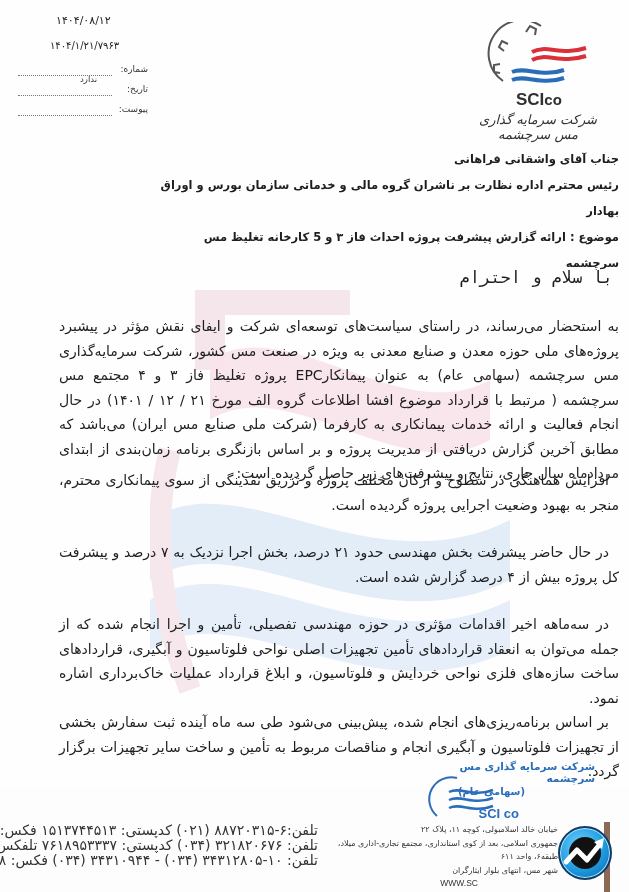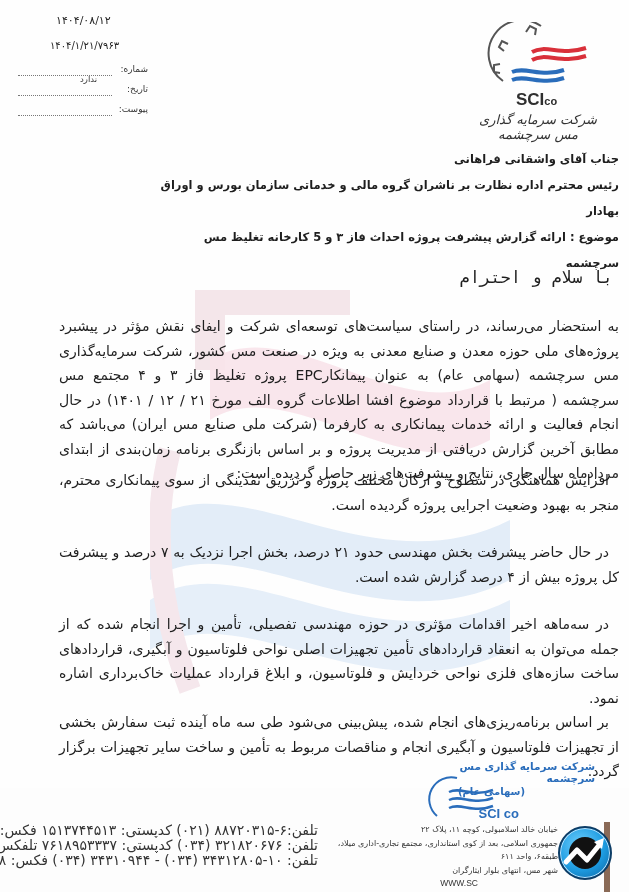--- a/index.html
+++ b/index.html
@@ -19,21 +19,21 @@
     .meta-date1 { position:absolute; left:56px; top:14px; font-size:11px; letter-spacing:0.5px; color:#222; direction:ltr; }
     .meta-date2 { position:absolute; left:50px; top:40px; font-size:10px; letter-spacing:0.4px; color:#222; direction:ltr; }
     .meta-row { position:absolute; left:18px; width:130px; height:14px; direction:rtl; font-size:9px; color:#333; }
     .meta-row .lbl { position:absolute; right:0; top:0; }
     .meta-row .line { position:absolute; left:0; right:36px; bottom:2px; border-bottom:1px dotted #777; }
     .meta-row .val { position:absolute; left:62px; top:10px; font-size:8.5px; color:#333; }
 
     
     .logo { position:absolute; left:486px; top:22px; width:110px; height:120px; }
     .logo .brand { position:absolute; left:30px; top:68px; font-family:"Liberation Sans", sans-serif; font-weight:bold; font-size:17px; color:#2f2f2f; direction:ltr; }
-    .logo .brand small { font-size:11px; font-weight:bold; }
+    .logo .brand small { font-size:15px; font-weight:bold; }
     .logo .script { position:absolute; left:-8px; top:90px; width:120px; text-align:center; font-family:"DejaVu Serif", serif; font-style:italic; font-size:13px; color:#333; direction:rtl; }
 
     
     .rtl-block { position:absolute; direction:rtl; text-align:right; }
     .addr { right:42px; top:146px; width:460px; font-weight:bold; font-size:11.5px; line-height:26px; }
 
     .body-text { right:42px; width:560px; font-size:14px; line-height:24.5px; text-align:justify; text-align-last:right; }
     .greeting { position:absolute; right:48px; top:267px; direction:rtl; font-size:17px;font-family:Liberation Mono, monospace; }
     .p1 { top:314px; }
     .p2 { top:468px; text-indent:10px; }

